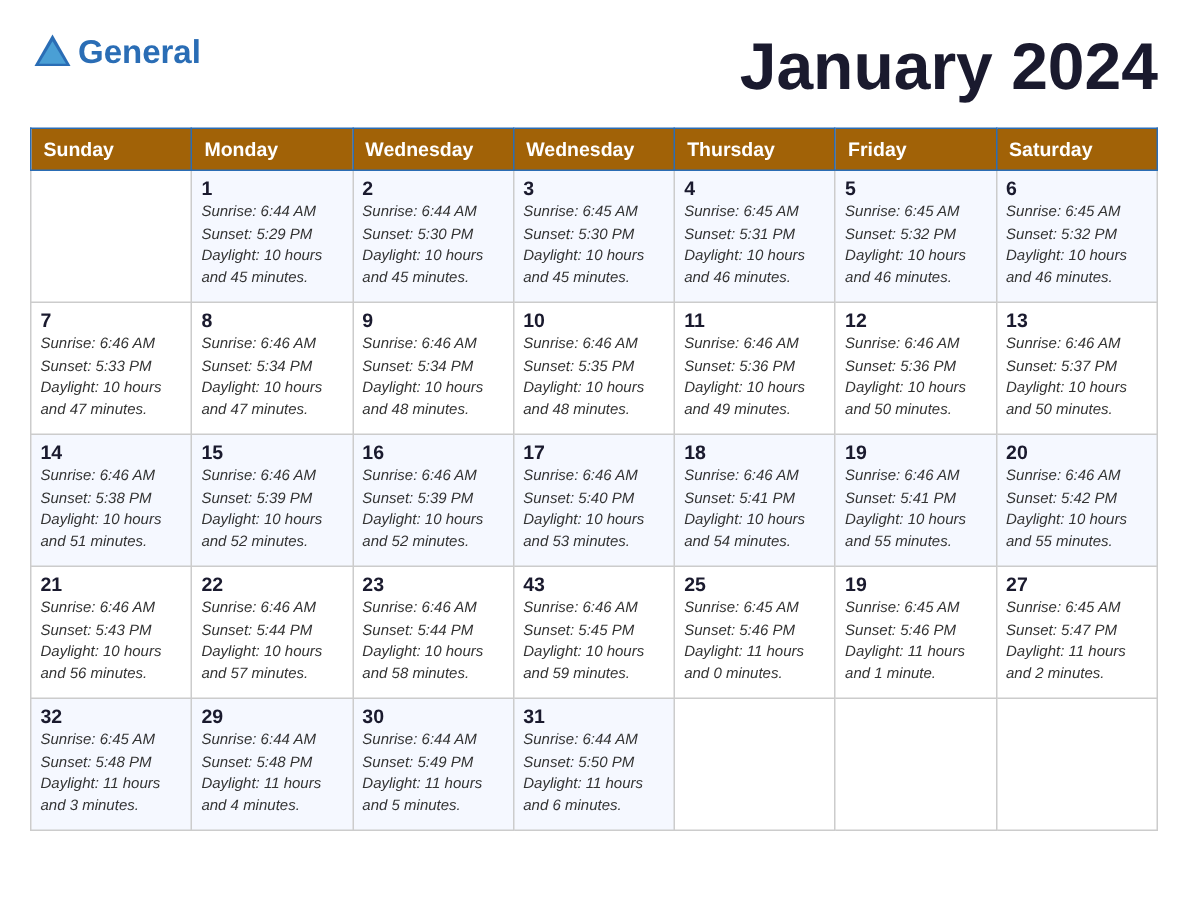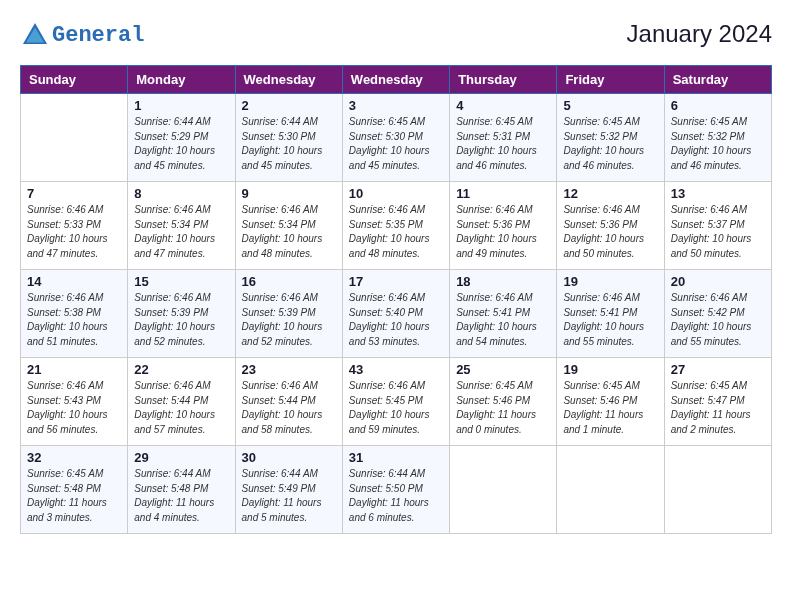--- a/index.html
+++ b/index.html
@@ -21,46 +21,45 @@
       align-items: center;
     }
     .logo-text {
       font-size: 22px;
       font-weight: bold;
       color: #1a1a2e;
       line-height: 1.1;
     }
     .logo-text span {
       color: #2a6db5;
-      font-family: Liberation Mono, monospace;
     }
     .logo-icon {
       width: 30px;
       height: 30px;
       margin-right: 2px;
     }
     .title-block {
       text-align: right;
     }
     .month-year {
-      font-size: 24px;
-      font-weight: normal;
+      font-size: 44px;
+      font-weight: bold;
       color: #1a1a2e;
     }
     .location {
       font-size: 16px;
       color: #444;
     }
     table {
       width: 100%;
       border-collapse: collapse;
       table-layout: fixed;
     }
     thead tr th {
-      background-color: #701a75;
+      background-color: #a16207;
       color: #fff;
       text-align: left;
       padding: 6px 8px;
       font-size: 13px;
       border: 1px solid #2a6db5;
     }
     tbody tr td {
       vertical-align: top;
       border: 1px solid #ccc;
       padding: 4px 6px;

